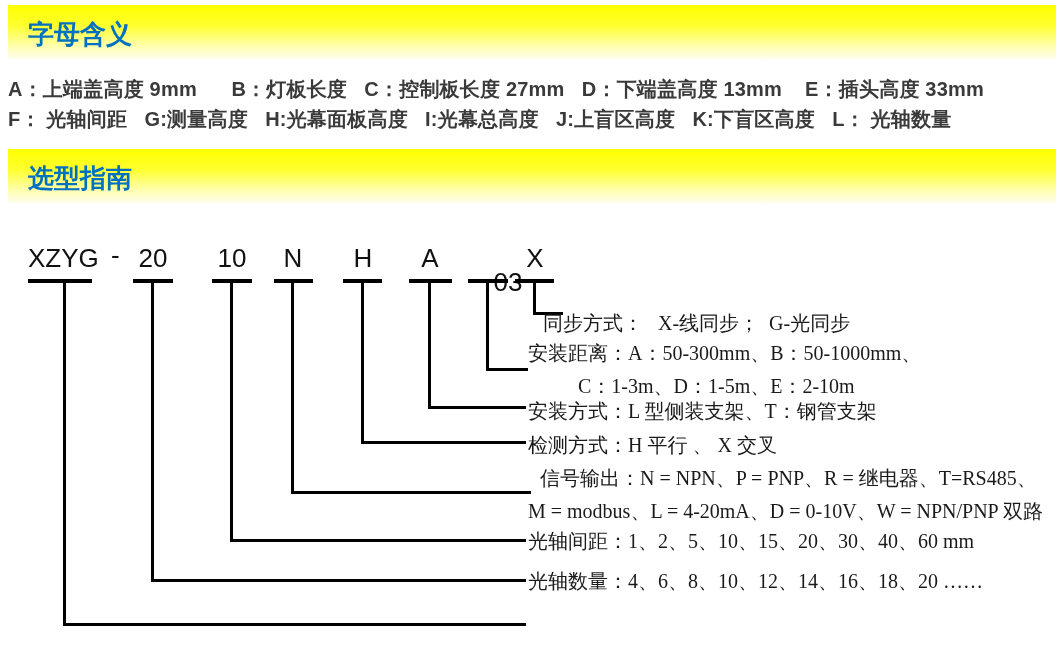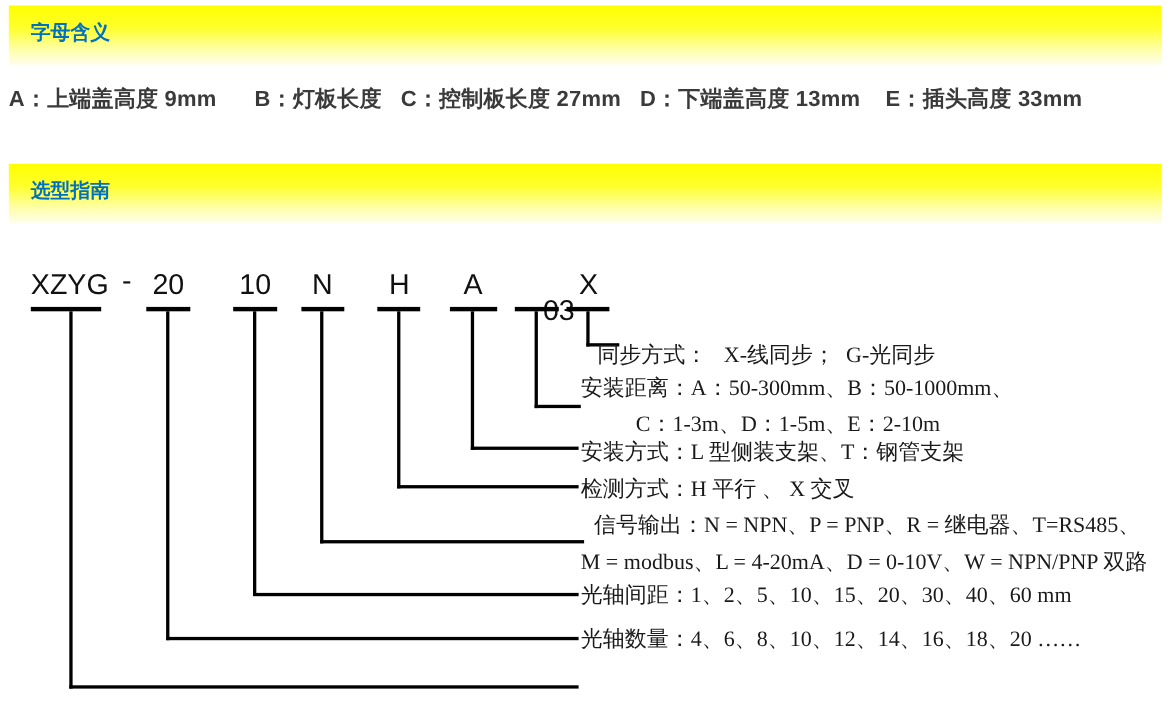--- a/index.html
+++ b/index.html
@@ -9,21 +9,21 @@
     background:#ffffff;
     overflow:hidden;
     font-family:"Liberation Sans",sans-serif;
   }
   .section-bar{
     position:absolute;left:8px;width:1048px;height:54px;
     background:linear-gradient(180deg,#FFFF00 0%,#FFFF2E 38%,#FFFFA8 74%,#FEFDEE 100%);
   }
   .section-title{
     position:absolute;left:20px;top:12px;
-    font-size:18px;font-weight:bold;color:#0070C0;
+    font-size:26px;font-weight:bold;color:#0070C0;
     font-family:"Liberation Sans",sans-serif;
     white-space:pre;
   }
   .def-line{
     position:absolute;left:8px;
     font-size:20px;font-weight:bold;color:#3A3A3A;
     white-space:pre;letter-spacing:0.2px;
   }
   .code-prefix,.code-seg,.code-sep{
     position:absolute;top:243px;
@@ -43,20 +43,21 @@
 </style>
 </head>
 <body>
 
 <div id="page">
 
   <div class="section-bar" style="top:5px;">
     <div class="section-title">字母含义</div>
   </div>
   <div class="def-line" style="top:76px;">A：上端盖高度 9mm      B：灯板长度   C：控制板长度 27mm   D：下端盖高度 13mm    E：插头高度 33mm</div>
+  <div class="def-line" style="top:106px;">F： 光轴间距   G:测量高度   H:光幕面板高度   I:光幕总高度   J:上盲区高度   K:下盲区高度   L： 光轴数量</div>
 
   <div class="section-bar" style="top:149px;">
     <div class="section-title">选型指南</div>
   </div>
 
   <div class="code-prefix" style="left:28px;">XZYG</div>
   <div class="code-sep" style="left:111px;top:240px;">-</div>
   <div class="code-seg" style="left:153px;">20</div>
   <div class="code-seg" style="left:232px;">10</div>
   <div class="code-seg" style="left:293px;">N</div>

